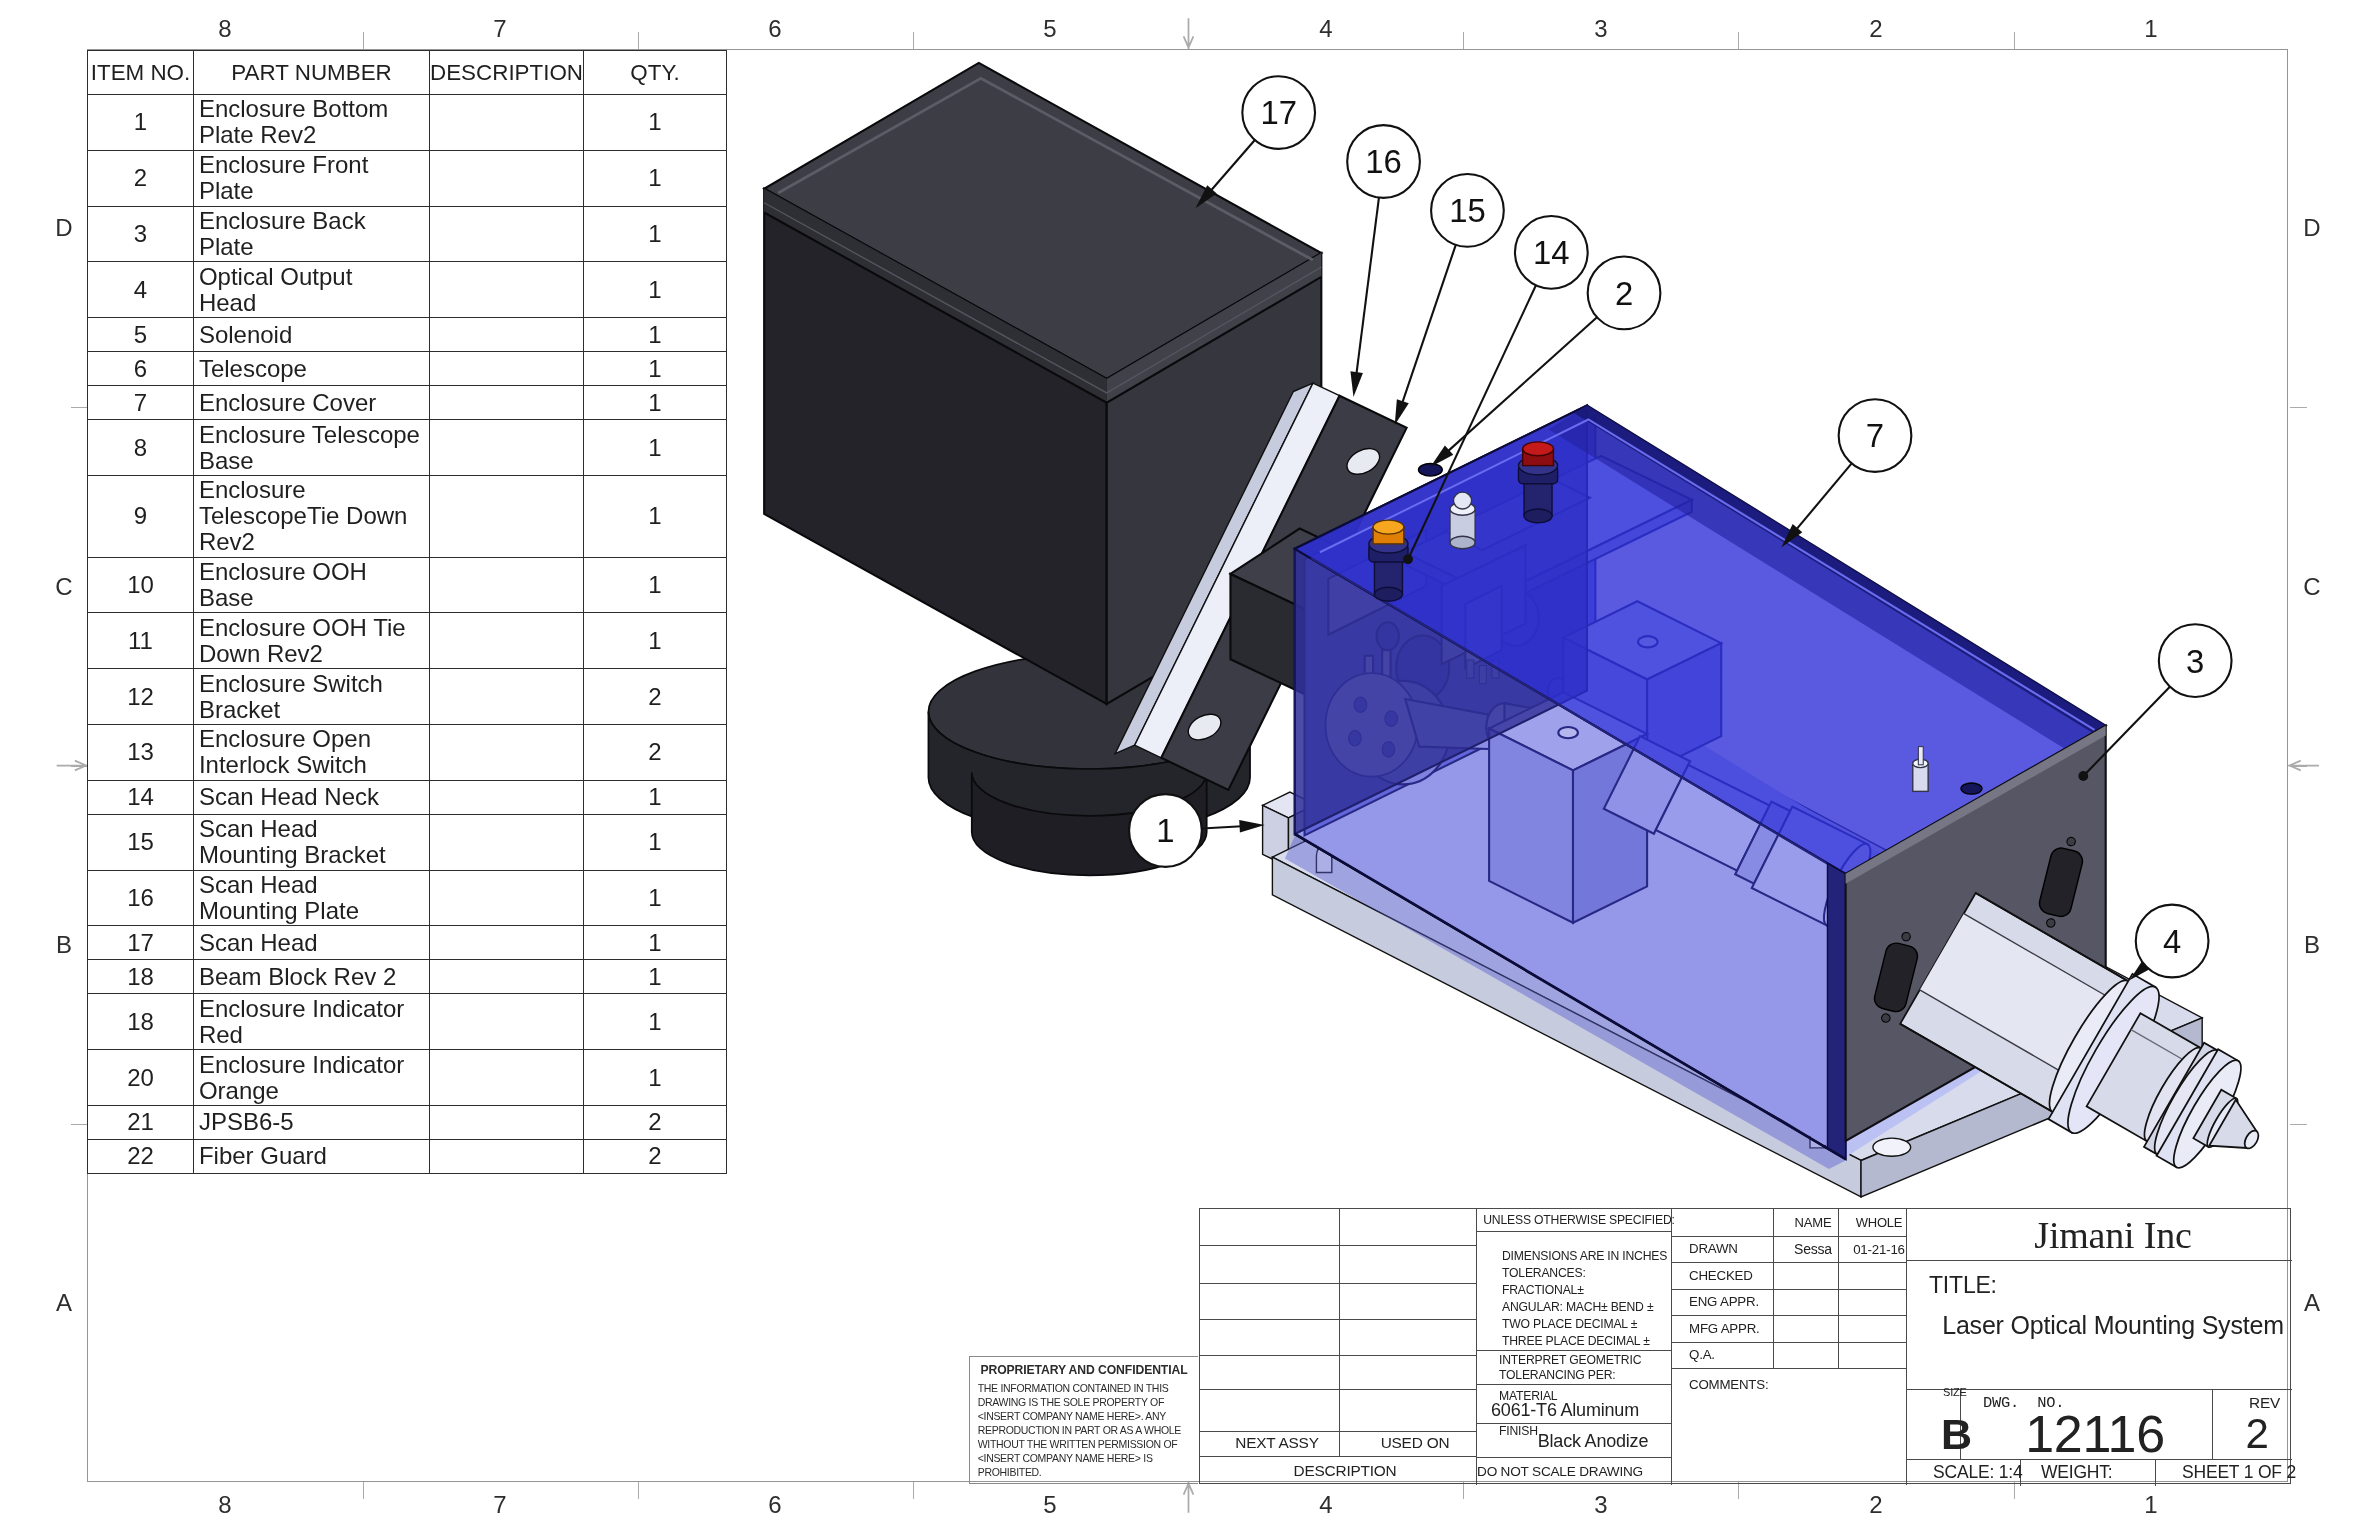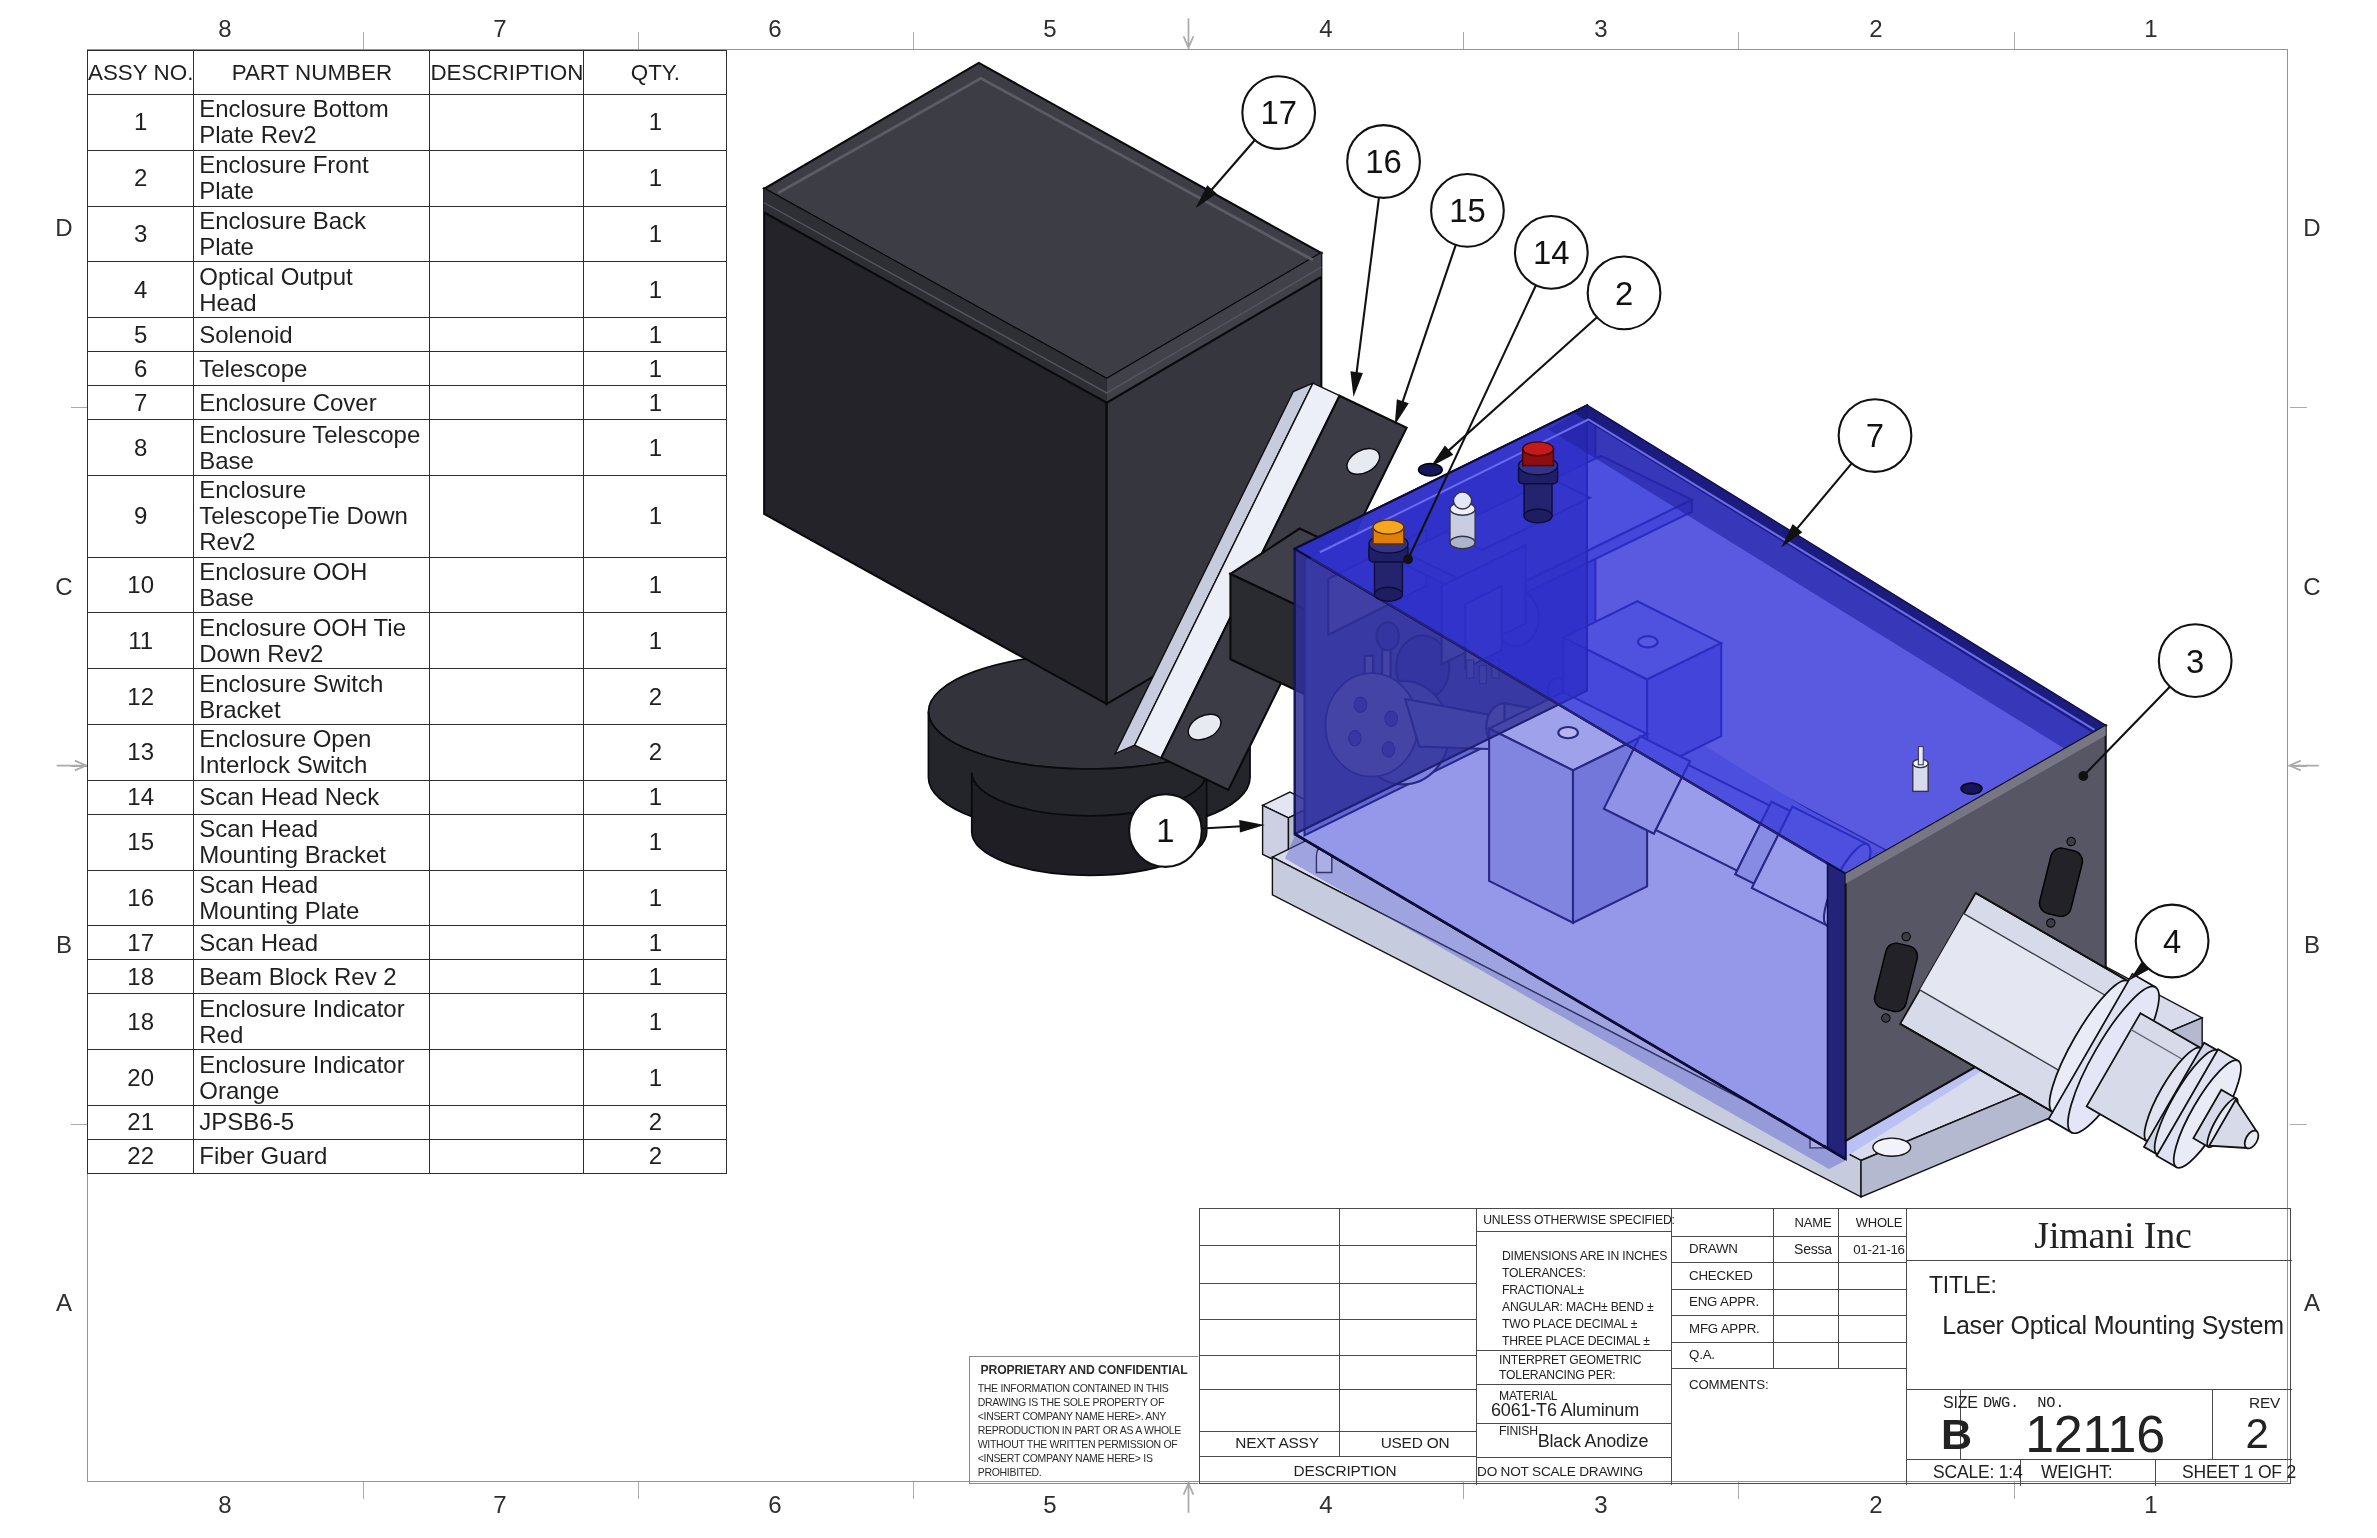--- a/index.html
+++ b/index.html
@@ -359,21 +359,21 @@
 
   <table id="bom">
     <colgroup>
         <col style="width:106px">
         <col style="width:236px">
         <col style="width:121px">
         <col style="width:143px">
       </colgroup>
     <thead>
         <tr>
-      <th>ASSY NO.</th>
+      <th>ITEM NO.</th>
       <th>PART NUMBER</th>
       <th>DESCRIPTION</th>
       <th>QTY.</th>
     </tr>
       </thead>
     <tbody id="bom-body">
         <tr style="height: 55px;">
           <td class="c-item">1</td>
           <td class="c-part">Enclosure Bottom
 Plate Rev2</td>
@@ -588,21 +588,21 @@
       <div class="hline" style="top: 51px; left: 706px; width: 386px;"></div>
       <div class="hline" style="top: 180px; left: 706px; width: 386px;"></div>
       <div class="hline" style="top: 250px; left: 706px; width: 386px;"></div>
       <div class="vline" style="left: 760px; top: 180px; height: 70px;"></div>
       <div class="vline" style="left: 1012px; top: 180px; height: 70px;"></div>
       <div class="vline" style="left: 820px; top: 250px; height: 26.6px;"></div>
       <div class="vline" style="left: 955px; top: 250px; height: 26.6px;"></div>
       <div class="tb-label tb-center" style="left: 906px; top: 26px; font-size: 38px; font-family: &quot;Liberation Serif&quot;, serif;">Jimani Inc</div>
       <div class="tb-label" style="left: 715px; top: 63px; font-size: 23px;">TITLE:</div>
       <div class="tb-label tb-center" style="left: 906px; top: 116px; font-size: 25px;">Laser Optical Mounting System</div>
-      <div class="tb-label" style="left: 729px; top: 185px; font-size: 16px;">SIZE</div>
+      <div class="tb-label" style="left: 729px; top: 177px; font-size: 11px;">SIZE</div>
       <div class="tb-label" style="left: 727px; top: 201px; font-size: 43px; font-weight: bold;">B</div>
       <div class="tb-label" style="left: 769px; top: 185px; font-size: 15.4px; font-family: Liberation Mono, monospace;">DWG.  NO.</div>
       <div class="tb-label tb-center" style="left: 888px; top: 225px; font-size: 52px;">12116</div>
       <div class="tb-label" style="left: 1035px; top: 185px; font-size: 15.4px;">REV</div>
       <div class="tb-label tb-center" style="left: 1050px; top: 225px; font-size: 42px;">2</div>
       <div class="tb-label" style="left: 719px; top: 263px; font-size: 17.5px; transform: translateY(-50%);">SCALE: 1:4</div>
       <div class="tb-label" style="left: 827px; top: 263px; font-size: 17.5px; transform: translateY(-50%);">WEIGHT:</div>
       <div class="tb-label" style="left: 968px; top: 263px; font-size: 17.5px; transform: translateY(-50%);">SHEET 1 OF 2</div>
     </div>
 

